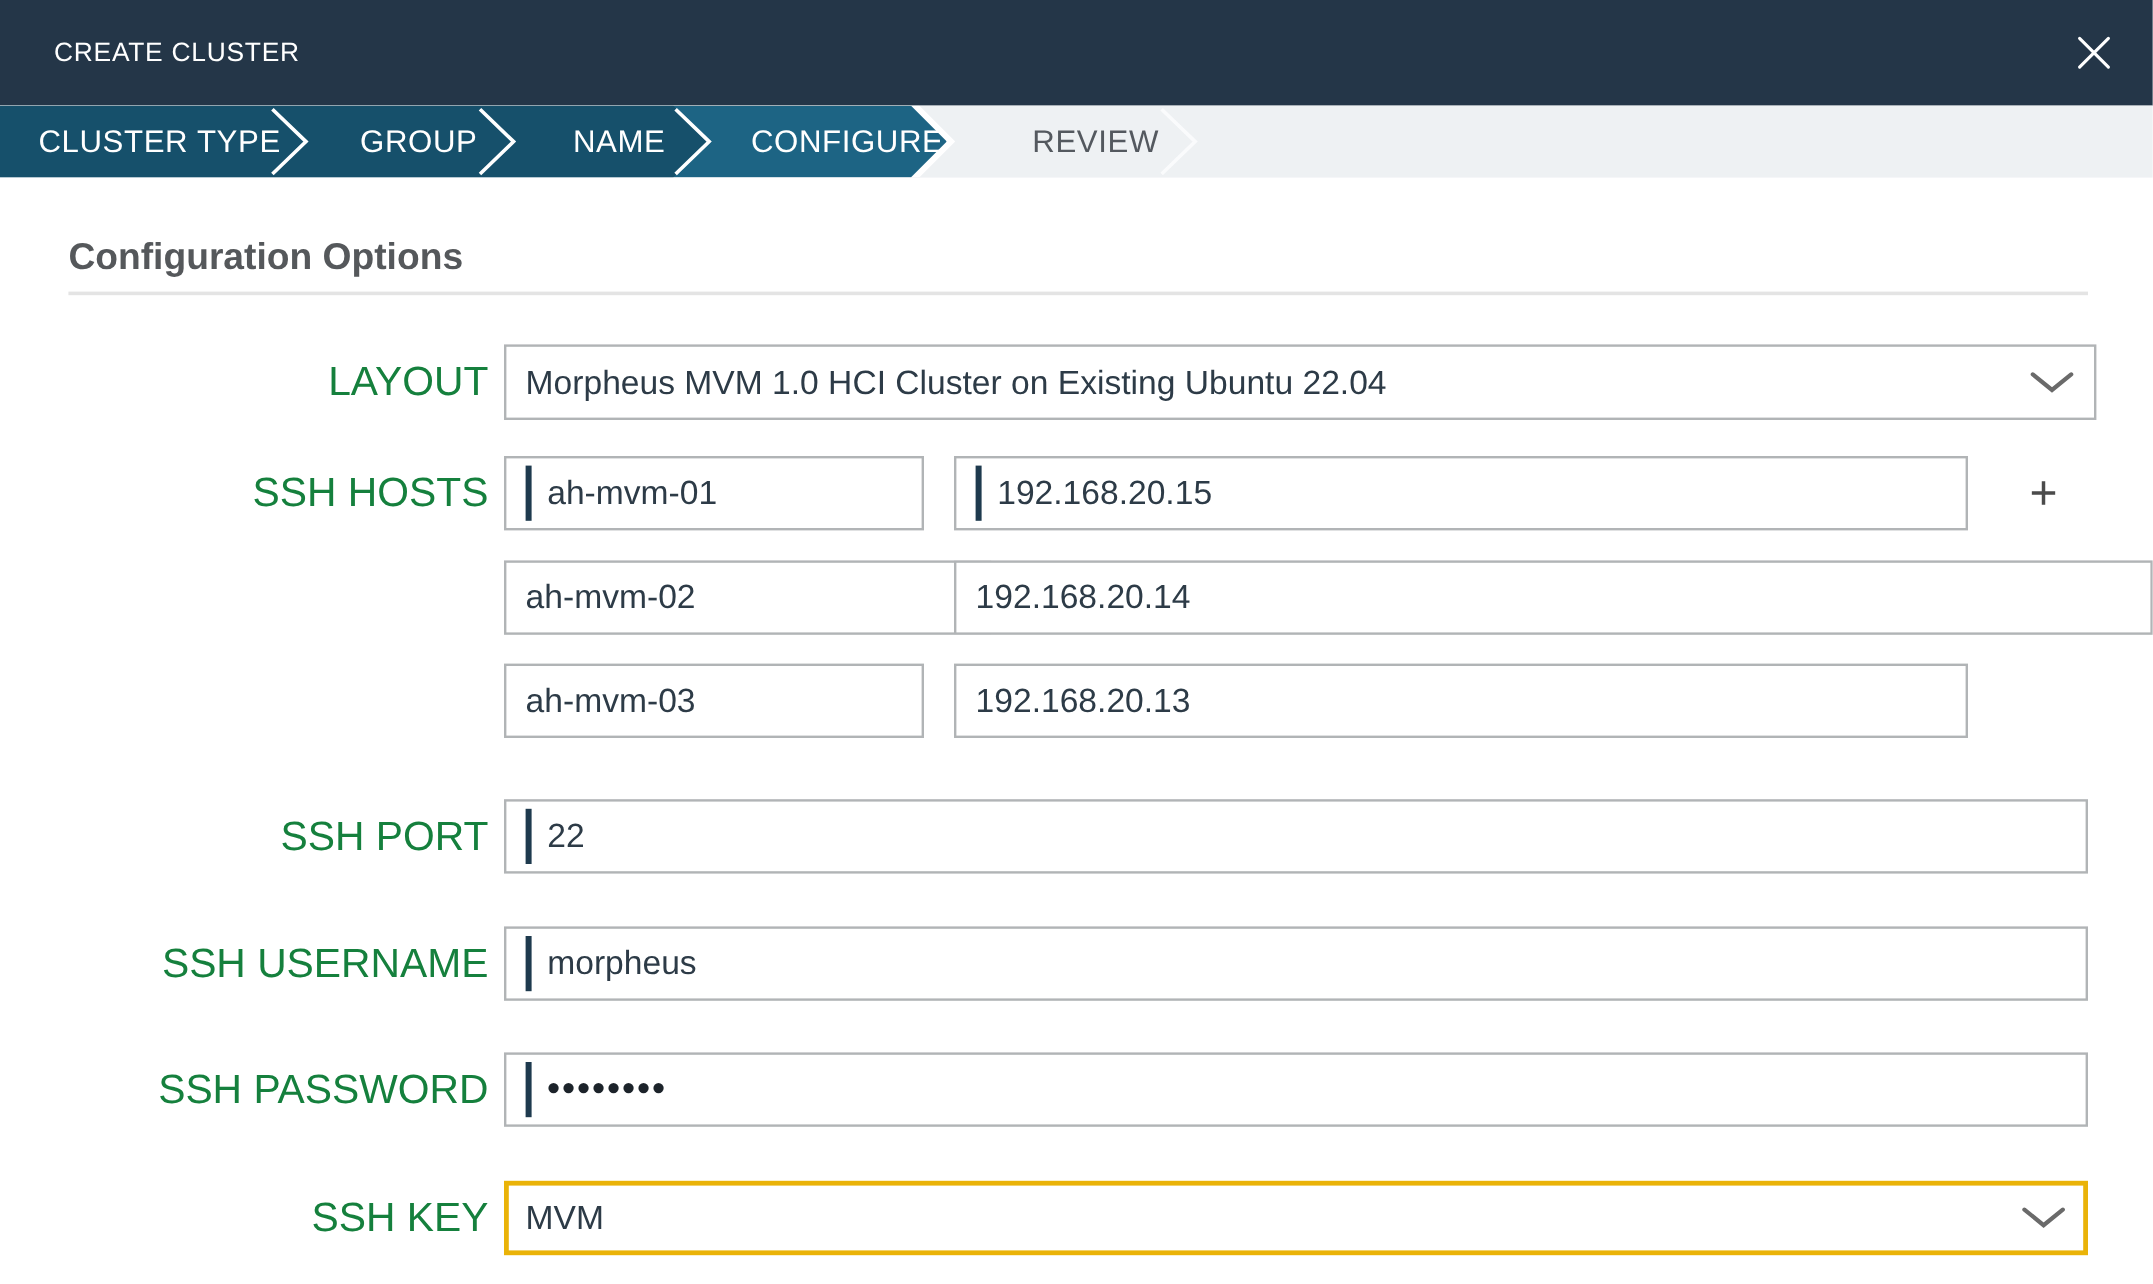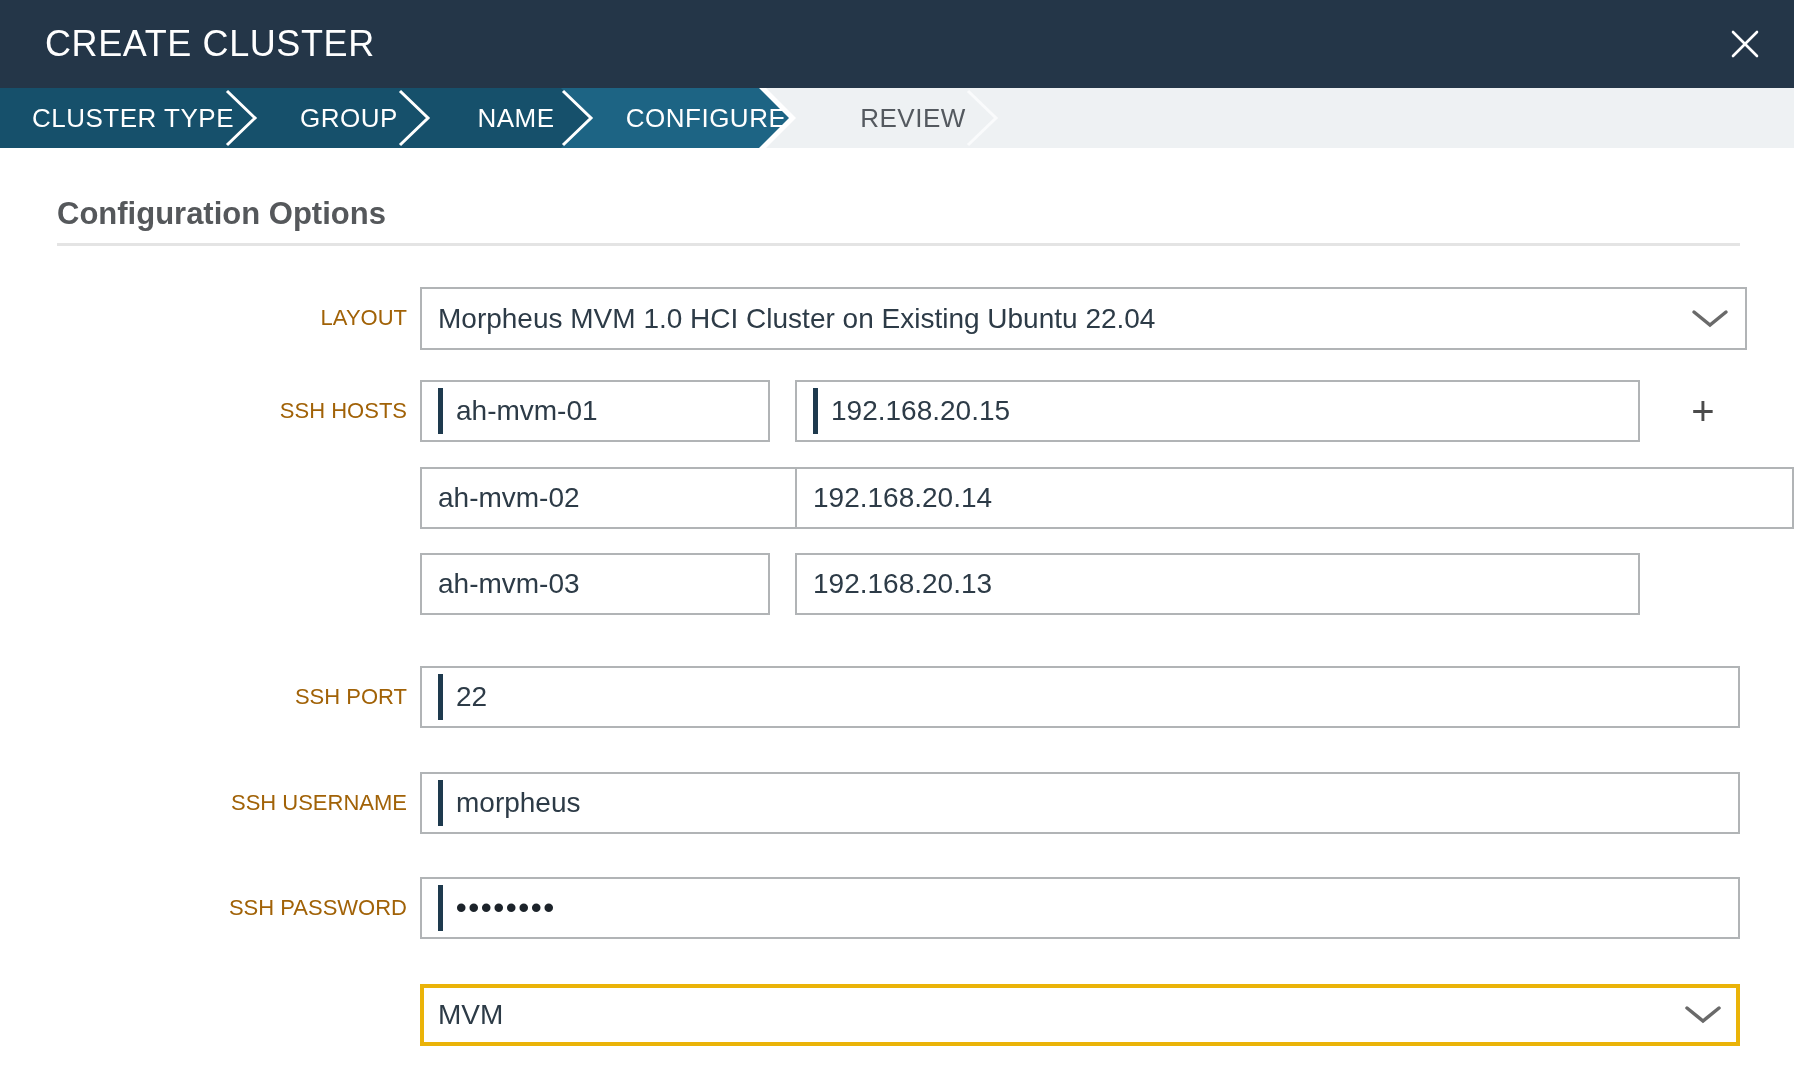--- a/index.html
+++ b/index.html
@@ -3,21 +3,21 @@
 <meta charset="utf-8">
 <style>
   * { margin:0; padding:0; box-sizing:border-box; }
   html,body { width:1794px; height:1070px; background:#ffffff;
               font-family:"Liberation Sans", sans-serif; overflow:hidden; }
   .canvas { position:relative; width:1794px; height:1070px; background:#fff; }
 
   
   .modal-header { position:absolute; left:0; top:0; width:1794px; height:88px; background:#243648; }
   .modal-title { position:absolute; left:45px; top:50%; transform:translateY(-50%);
-                 color:#ffffff; font-size:36px; font-weight:400; letter-spacing:0.6px; }
+                 color:#ffffff; font-size:22px; font-weight:400; letter-spacing:0.6px; }
   .close-btn { position:absolute; right:30px; top:50%; transform:translateY(-50%);
                width:38px; height:38px; cursor:pointer; }
 
   
   .wizard { position:absolute; left:0; top:88px; width:1794px; height:60px; background:#eef1f3; }
   .arrow { position:absolute; top:0; height:60px;
            clip-path:polygon(0 0, calc(100% - 30px) 0, 100% 50%, calc(100% - 30px) 100%, 0 100%); }
   .arrow-outline { left:0; width:796px; background:#ffffff; }
   .arrow-active  { left:0; width:789px; background:#1d6484; }
   .arrow-done    { left:0; width:591px; background:#16506b; }
@@ -25,21 +25,21 @@
   .step-label { position:absolute; top:0; height:60px; line-height:60px; transform:translateX(-50%);
                 color:#ffffff; font-size:26px; letter-spacing:0.5px; white-space:nowrap; cursor:pointer;margin-left:10px; }
   .step-label.upcoming { color:#54595f; }
 
   
   .section-title { position:absolute; left:57px; top:196px; font-size:31px; font-weight:700; color:#55585b; }
   .section-rule  { position:absolute; left:57px; top:243px; width:1683px; height:3px; background:#e4e4e4; }
 
   
   .row-label { position:absolute; right:1387px; height:62px; line-height:62px;
-               font-size:22px; color:#a16207; white-space:nowrap; }
+               font-size:34px; color:#15803d; white-space:nowrap; }
   .field { position:absolute; height:62px; border:2px solid #b1b4b6; background:#fff;
            display:flex; align-items:center; padding:0 16px; font-size:28px; color:#2d3b47;
            cursor:text; white-space:nowrap; overflow:hidden; }
   .field .accent-bar { flex:none; width:5px; height:46px; background:#1e3a4e; margin-right:13px; }
   .select { cursor:pointer; }
   .select .chevron { margin-left:auto; flex:none; }
   .field.focused { border:4px solid #eab308; padding:0 14px; }
   .password-text { font-size:30px; font-weight:bold; letter-spacing:2px; color:#1c232a; }
   .plus-btn { position:absolute; left:1681px; top:386px; width:44px; height:50px;
               font-size:40px; line-height:50px; text-align:center; color:#4b4b4b; cursor:pointer; }
@@ -132,20 +132,21 @@
     <span class="accent-bar"></span>
     <span>morpheus</span>
   </div>
 
   <div class="row-label" style="top:877px">SSH PASSWORD</div>
   <div class="field" style="left:420px; top:877px; width:1320px">
     <span class="accent-bar"></span>
     <span class="password-text">••••••••</span>
   </div>
 
+  <div class="row-label" style="top:984px">SSH KEY</div>
   <div class="field select focused" style="left:420px; top:984px; width:1320px">
     <span>MVM</span>
     <svg class="chevron" width="38" height="20" viewBox="0 0 38 20">
       <polyline points="3,3 19,16 35,3" fill="none" stroke="#6a6a6a" stroke-width="3.5" stroke-linecap="round"></polyline>
     </svg>
   </div>
 
 </div>
 
 </body></html>

